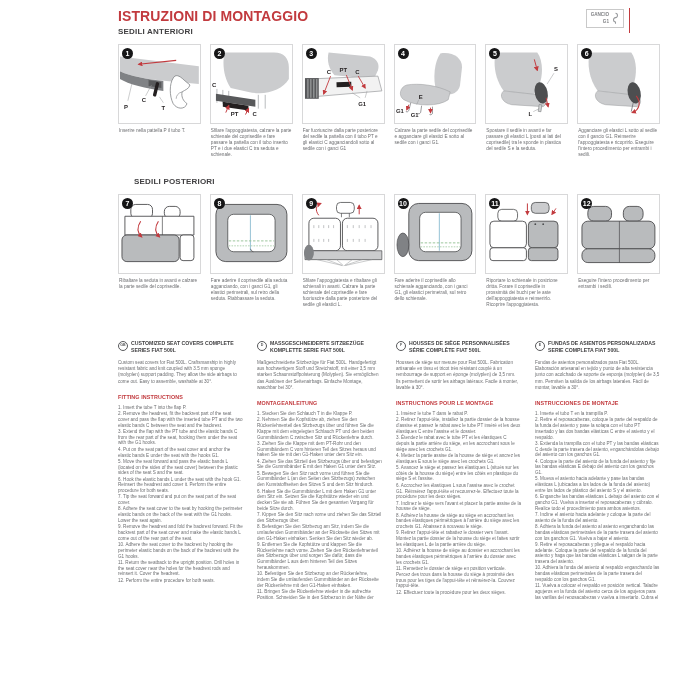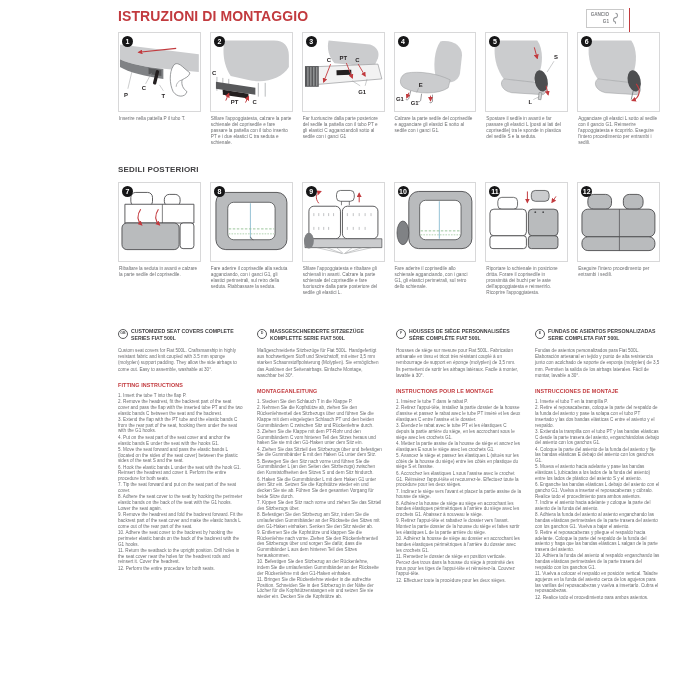--- a/index.html
+++ b/index.html
@@ -1,21 +1,21 @@
 <!DOCTYPE html>
 <html><head>
 <meta charset="utf-8">
 <style>
   html,body{margin:0;padding:0;background:#fff;}
   .page{width:700px;height:599px;position:relative;background:#fff;overflow:hidden;
         font-family:"Liberation Sans","DejaVu Sans",sans-serif;color:#414042;}
   .content{position:absolute;left:118px;top:8px;width:542px;}
   .title{font-size:14px;font-weight:bold;color:#c23a3e;margin:0;letter-spacing:0.1px;}
   .subhead{font-size:8px;font-weight:bold;color:#414042;margin-top:3px;letter-spacing:0.2px;}
-  .subhead.rear{margin-top:18px;}
+  .subhead.rear{margin-top:18px;margin-left:16px;}
   .hookbox{position:absolute;top:1px;right:36px;border:1px solid #c9c9c9;background:#fff;
            padding:2px 4px;display:flex;align-items:center;gap:3px;}
   .hookbox .t{font-size:4.6px;font-weight:bold;color:#808285;text-align:right;line-height:1.4;}
   .redmark{position:absolute;top:0;right:30px;width:1.5px;height:25px;background:#c23a3e;}
   .steps-grid{display:grid;grid-template-columns:repeat(6,1fr);column-gap:9px;margin-top:8px;}
   .panel{border:1px solid #d8d8d9;background:#fff;height:78px;position:relative;}
   .panel svg.illu{display:block;width:100%;height:100%;}
   .badge{position:absolute;top:3px;left:3px;width:11px;height:11px;border-radius:50%;
          background:#161617;color:#fff;font-size:7px;font-weight:bold;
          display:flex;align-items:center;justify-content:center;z-index:2;}
@@ -52,20 +52,21 @@
       <div class="t">
         <div>GANCIO</div>
         <div>G1</div>
       </div>
       <svg width="7" height="13" viewBox="0 0 8 14">
         <path d="M4 1 C7 1 7 6 4 6 C1 6 1 11 4 11 L4 13" stroke="#97999c" fill="none" stroke-width="1.2"></path>
       </svg>
     </div>
 
     <h1 class="title">ISTRUZIONI DI MONTAGGIO</h1>
+    <div class="subhead">SEDILI ANTERIORI</div>
 
     <div class="steps-grid">
 
       <div class="step-cell">
         <div class="panel">
           <div class="badge">1</div>
           <svg class="illu" viewBox="0 0 82 66">
             <path d="M1 5 L81 15 L81 33 L48 30 C30 28 10 25 1 20 Z" fill="#cbccce"></path>
             <path d="M1 20 C10 25 30 28 45 30 L45 40 C28 38 9 33 1 28 Z" fill="#808285"></path>
             <path d="M30 29 L43 31 L43 37 L30 35 Z" fill="#58595b"></path>

